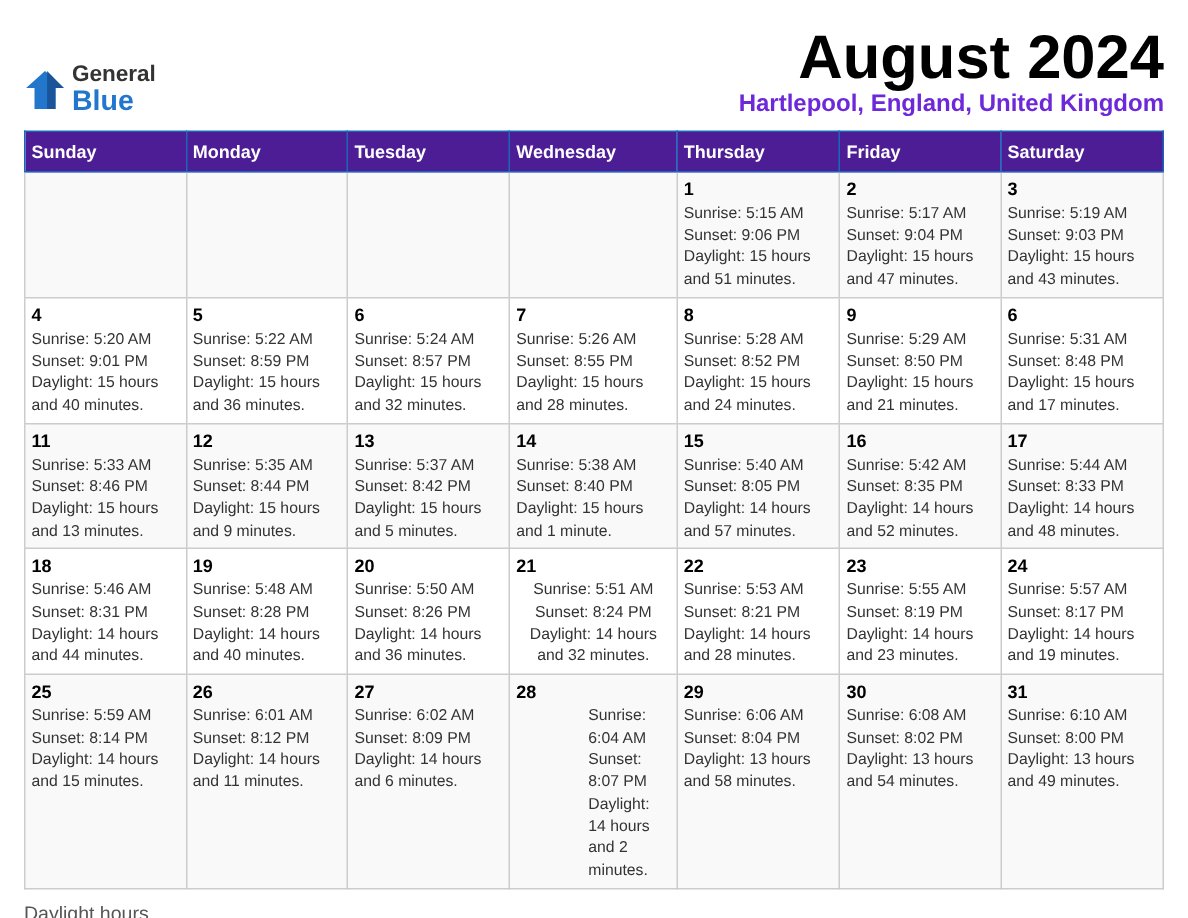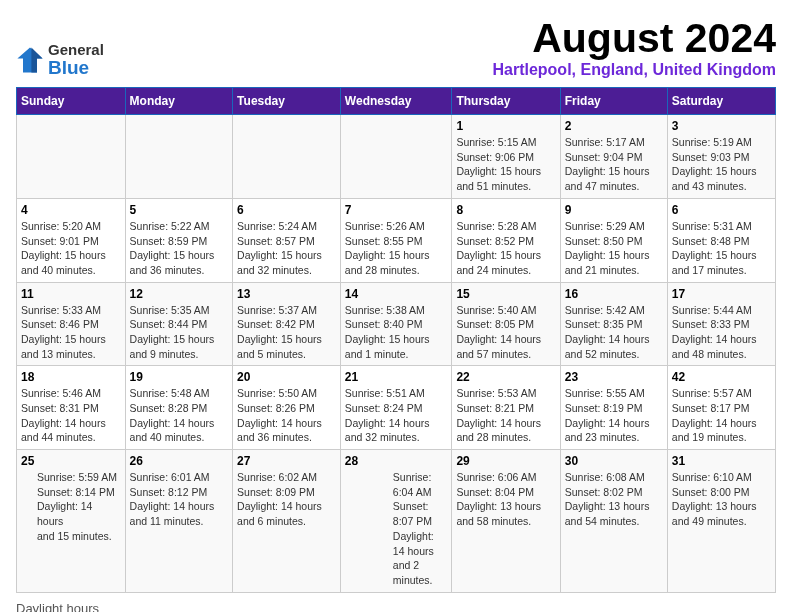--- a/index.html
+++ b/index.html
@@ -280,51 +280,51 @@
         </td>
         <td>
           <span class="day-num">20</span>
           <div class="day-info" style="white-space: pre-line;">Sunrise: 5:50 AM
 Sunset: 8:26 PM
 Daylight: 14 hours
 and 36 minutes.</div>
         </td>
         <td>
           <span class="day-num">21</span>
-          <div class="day-info" style="white-space: pre-line;">Sunrise: 5:51 AM
+          <div class="day-info" style="white-space: pre-line; text-align: center;">Sunrise: 5:51 AM
 Sunset: 8:24 PM
 Daylight: 14 hours
 and 32 minutes.</div>
         </td>
         <td>
           <span class="day-num">22</span>
           <div class="day-info" style="white-space: pre-line;">Sunrise: 5:53 AM
 Sunset: 8:21 PM
 Daylight: 14 hours
 and 28 minutes.</div>
         </td>
         <td>
           <span class="day-num">23</span>
           <div class="day-info" style="white-space: pre-line;">Sunrise: 5:55 AM
 Sunset: 8:19 PM
 Daylight: 14 hours
 and 23 minutes.</div>
         </td>
         <td>
-          <span class="day-num">42</span>
+          <span class="day-num">24</span>
           <div class="day-info" style="white-space: pre-line;">Sunrise: 5:57 AM
 Sunset: 8:17 PM
 Daylight: 14 hours
 and 19 minutes.</div>
         </td>
       </tr>
       <tr>
         <td>
           <span class="day-num">25</span>
-          <div class="day-info" style="white-space: pre-line; margin-left: 16px;">Sunrise: 5:59 AM
+          <div class="day-info" style="white-space: pre-line;">Sunrise: 5:59 AM
 Sunset: 8:14 PM
 Daylight: 14 hours
 and 15 minutes.</div>
         </td>
         <td>
           <span class="day-num">26</span>
           <div class="day-info" style="white-space: pre-line;">Sunrise: 6:01 AM
 Sunset: 8:12 PM
 Daylight: 14 hours
 and 11 minutes.</div>

